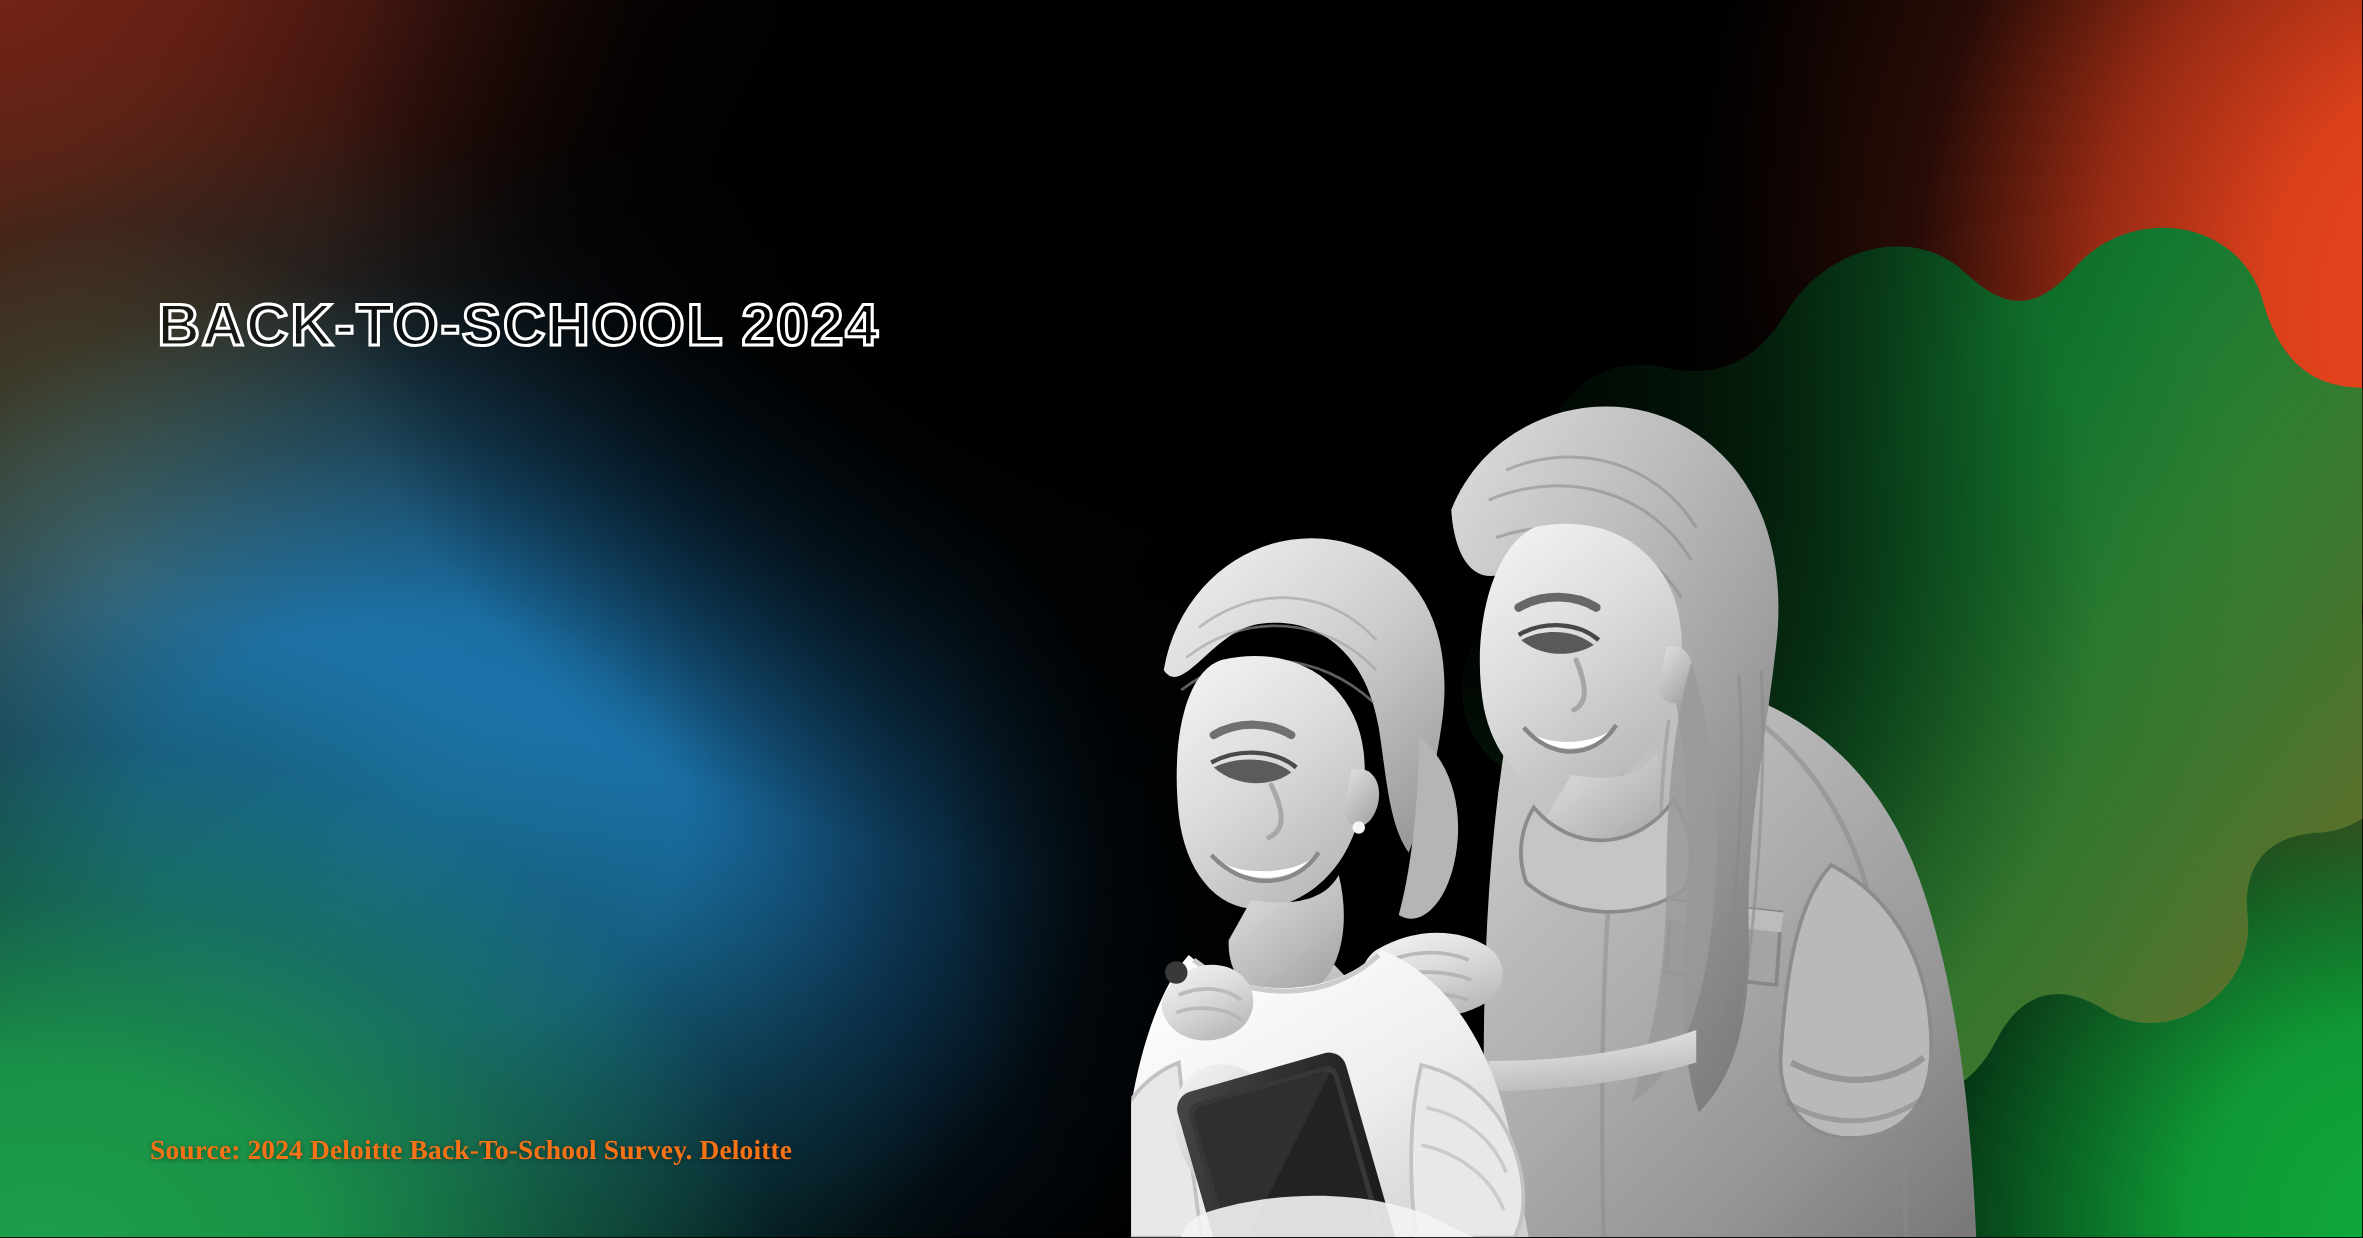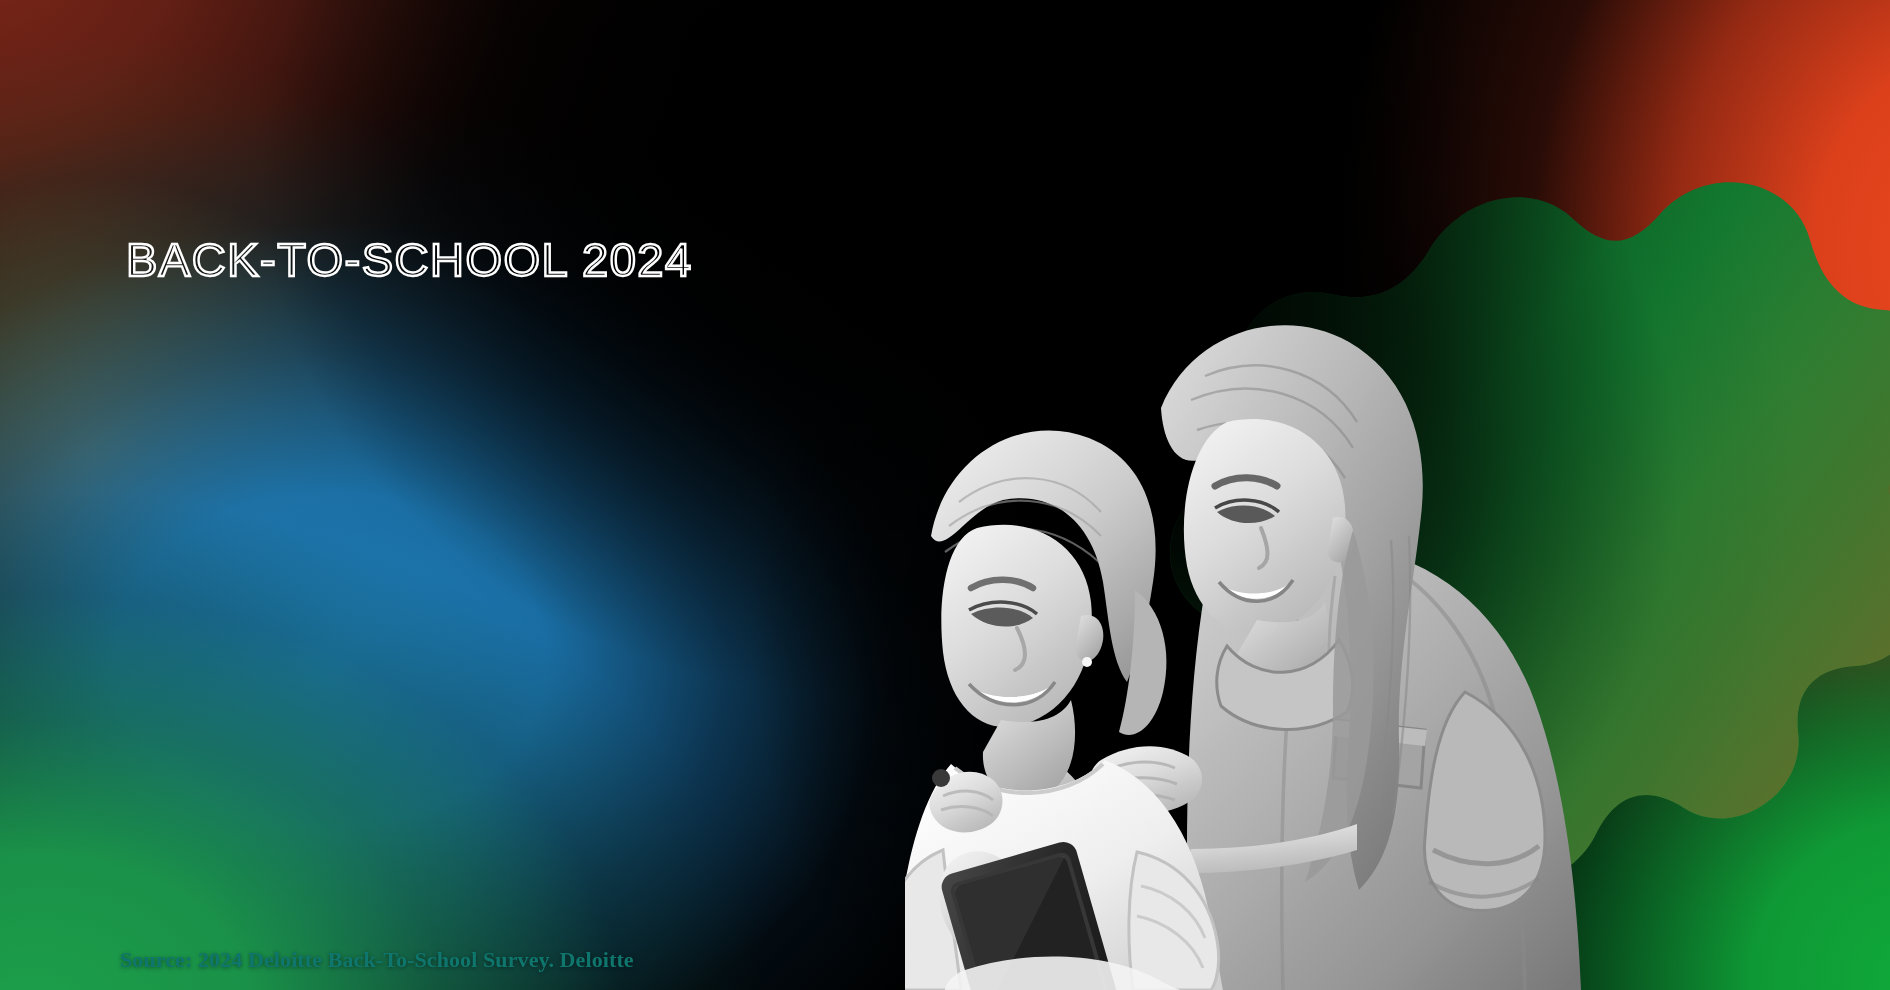--- a/index.html
+++ b/index.html
@@ -70,39 +70,39 @@
   #photo{
     position:absolute;left:905px;top:290px;width:700px;height:700px;
     filter:grayscale(1) contrast(1.05);
   }
   #photo svg{display:block;width:100%;height:100%;}
 
   
   #copy{position:absolute;left:120px;top:236px;width:980px;}
 
   #eyebrow{
-    font-size:47px;font-weight:400;letter-spacing:1.5px;
+    font-size:47px;font-weight:700;letter-spacing:1.5px;
     line-height:1;margin:0 0 16px 6px;
     color:transparent;
     -webkit-text-stroke:2.4px #ffffff;
     text-shadow:0 0 2px rgba(0,0,0,.55);
     font-stretch:condensed;
     white-space:nowrap;
   }
 
   #headline{
     margin:0;color:#fff;font-size:75px;line-height:1.11;
     font-weight:300;letter-spacing:-0.6px;
     text-shadow:0 2px 10px rgba(0,0,0,.35);
   }
   #headline .stat{font-weight:800;letter-spacing:-1px;}
 
   #source{
-    position:absolute;left:120px;top:947px;
-    color:#0f766e;font-family:"Liberation Serif","DejaVu Serif",serif;
+    position:absolute;left:120px;top:907px;
+    color:#f97316;font-family:"Liberation Serif","DejaVu Serif",serif;
     font-weight:700;font-size:22px;letter-spacing:.1px;
     text-shadow:0 1px 4px rgba(0,0,0,.45);
     white-space:nowrap;
   }
 </style>
 </head>
 <body>
 
 <div id="stage">
 

